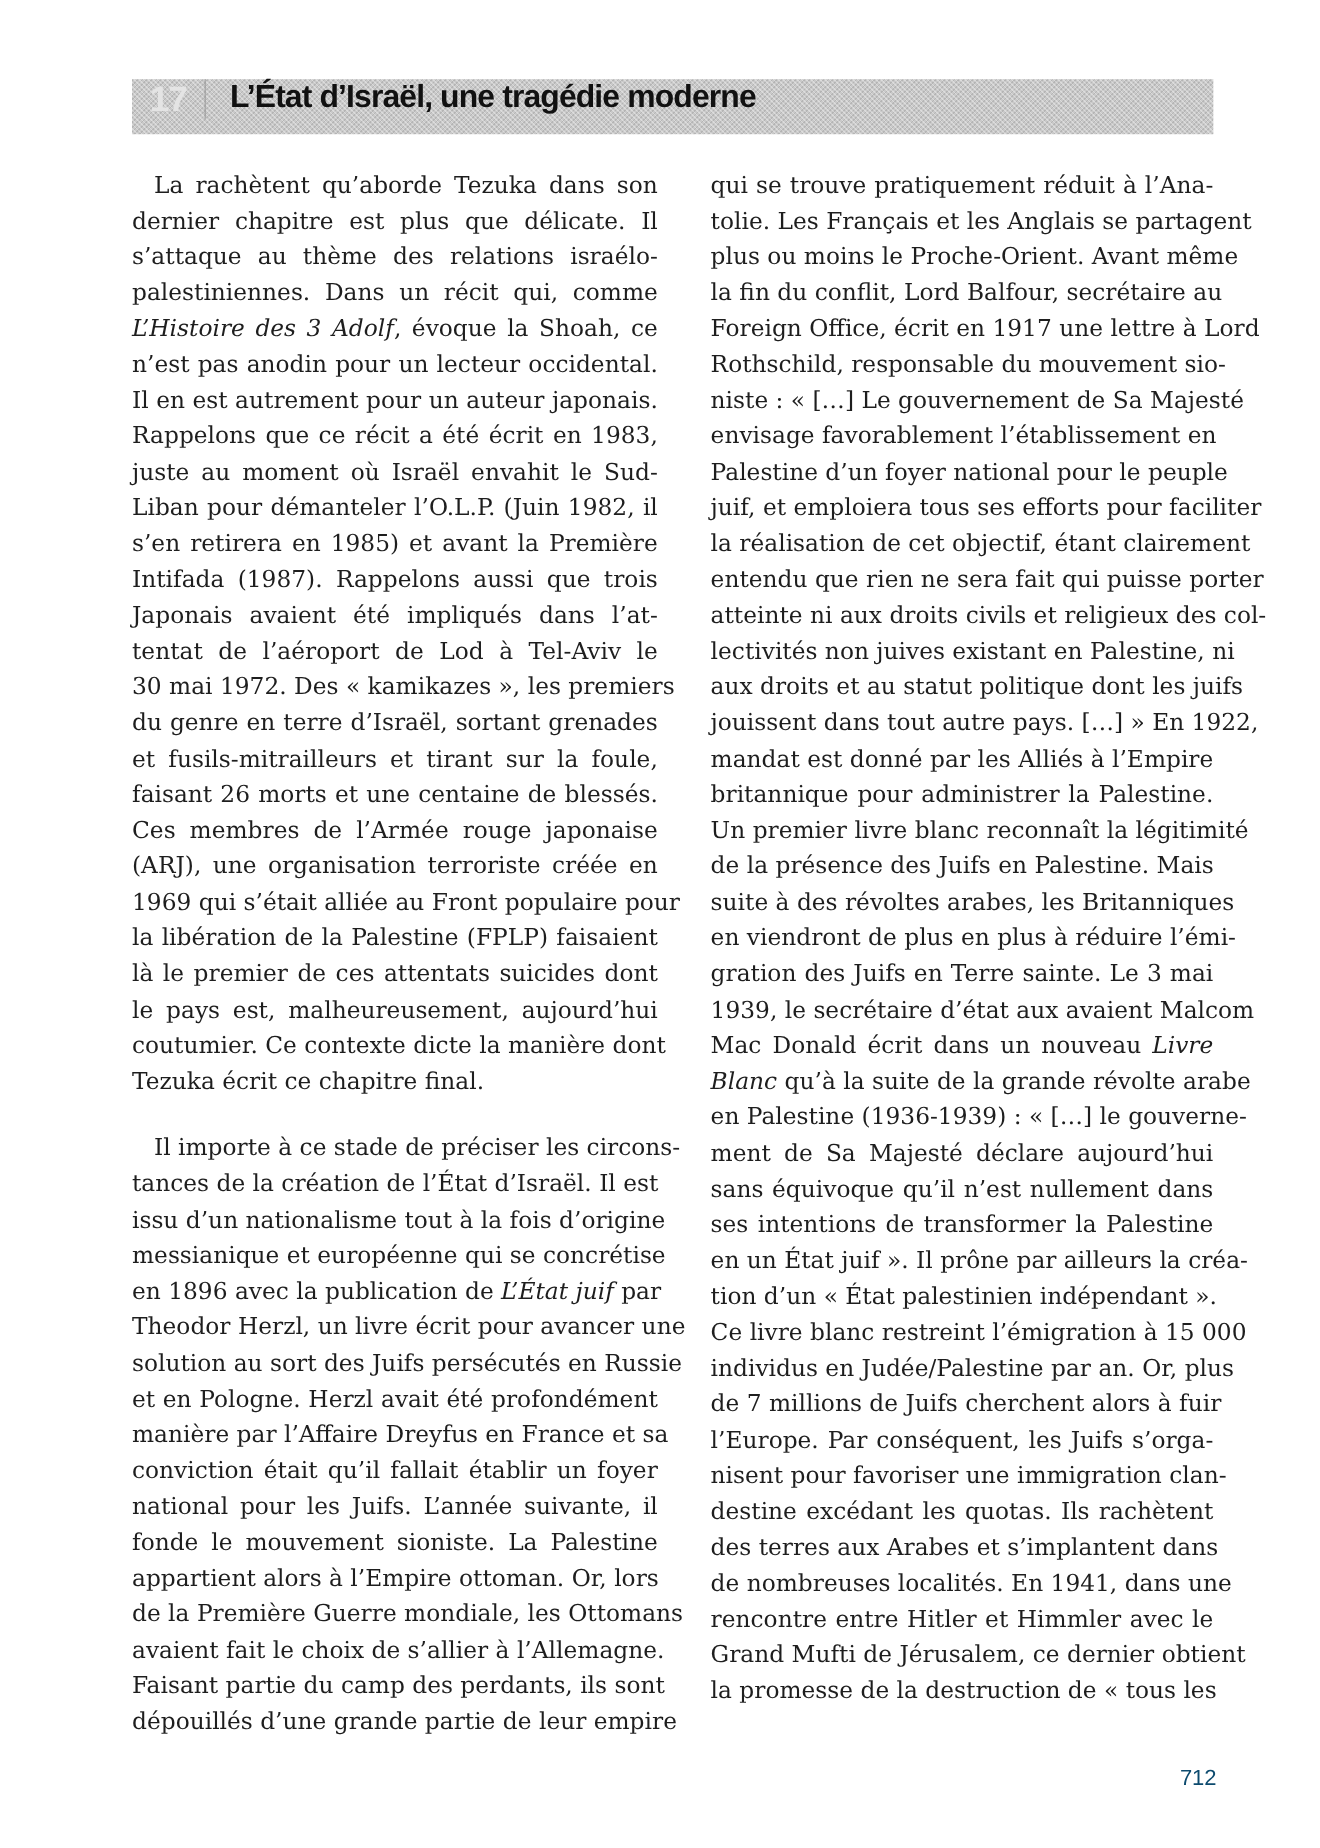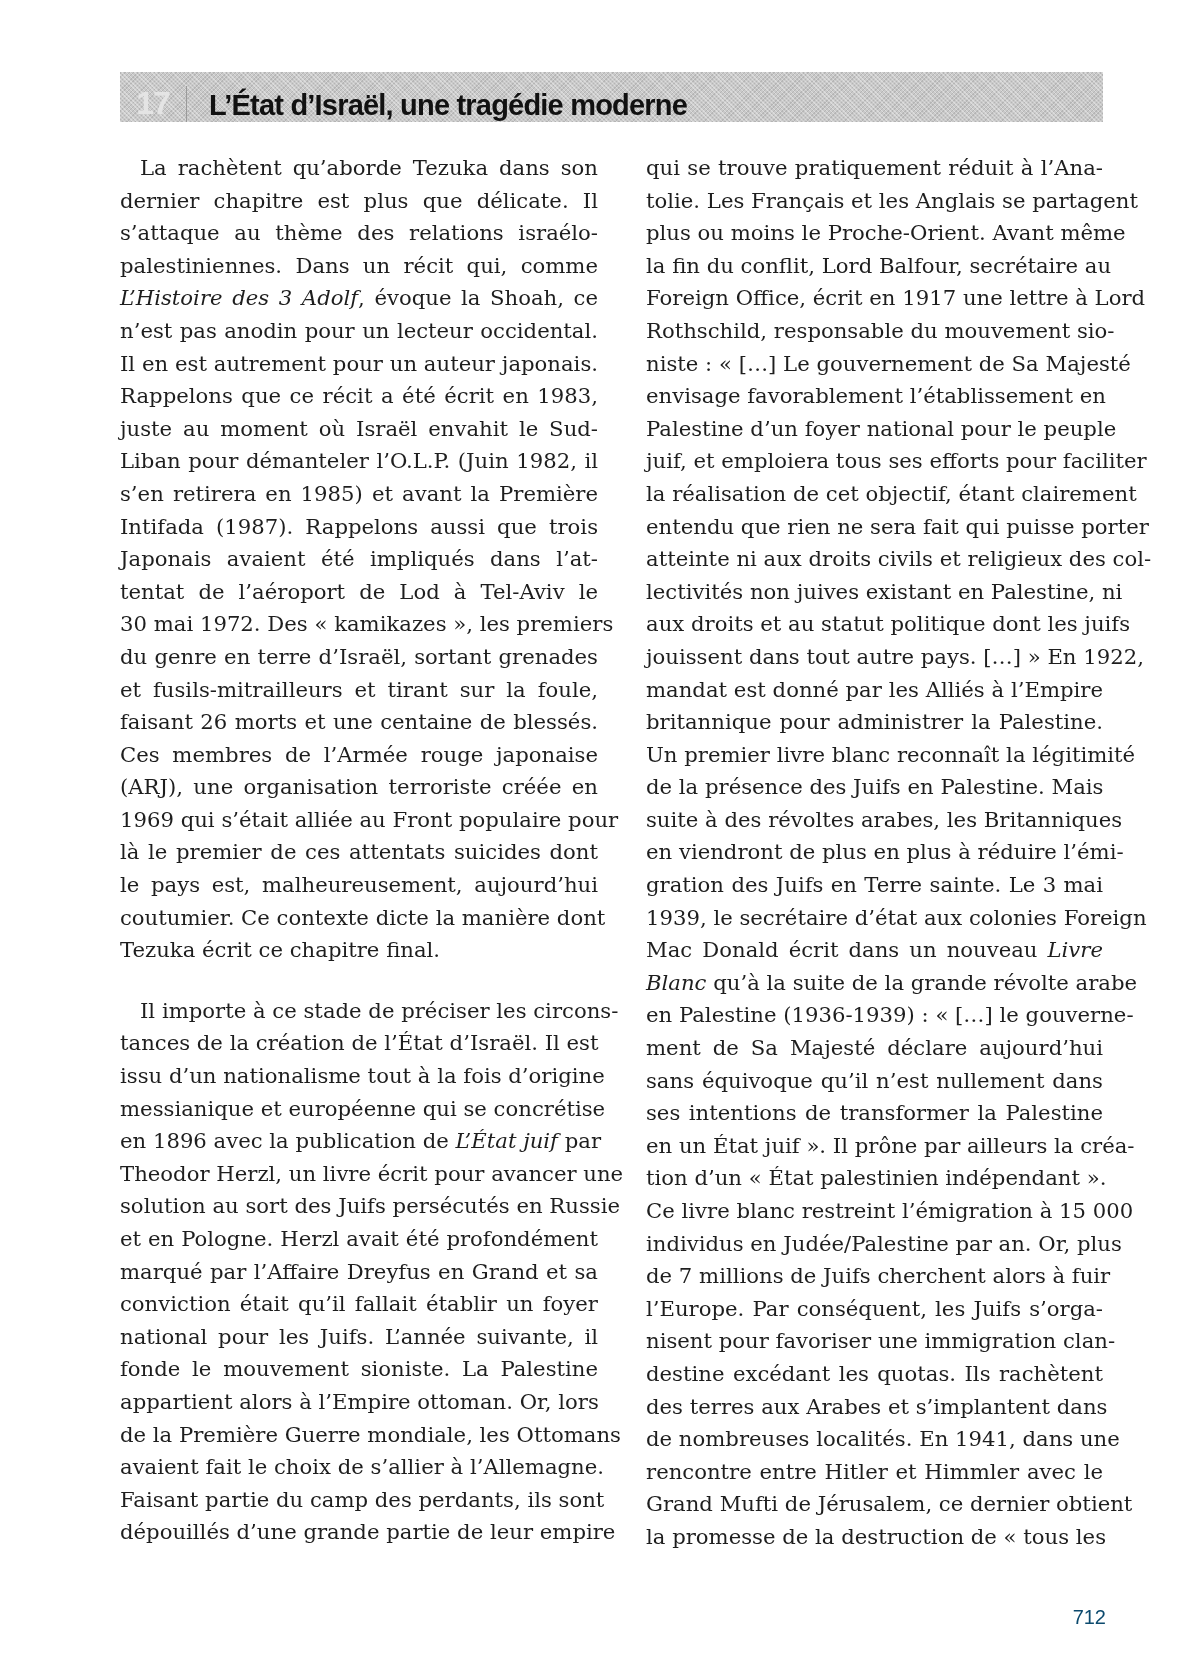--- a/index.html
+++ b/index.html
@@ -4,21 +4,21 @@
 <style>
   html, body { margin: 0; padding: 0; background: #ffffff; }
   body { width: 1200px; height: 1680px; position: relative; overflow: hidden;
          font-family: "DejaVu Serif", "Liberation Serif", serif; color: #1e1e1e; }
   .header-bar {
     position: absolute; left: 120px; top: 72px; width: 983px; height: 50px;
     background-color: #c9c9c9;
     background-image:
       repeating-linear-gradient(45deg, rgba(255,255,255,0.35) 0 1px, transparent 1px 3px),
       repeating-linear-gradient(-45deg, rgba(120,120,120,0.25) 0 1px, transparent 1px 3px);
-    display: flex; align-items: flex-end;
+    display: flex; align-items: flex-start;
   }
   .chapter-num {
     width: 66px; text-align: center;
     font-family: "Liberation Sans", sans-serif; font-size: 32px; font-weight: bold;
     color: #e4e4e4; letter-spacing: -1px;
   }
   .chapter-sep { width: 1px; height: 36px; background: #9a9a9a; margin-right: 22px; }
   .chapter-title {
     font-family: Liberation Sans, sans-serif; font-size: 29px; font-weight: bold;
     color: #111; letter-spacing: -0.8px;
@@ -62,33 +62,34 @@
     <div class="line">Intifada (1987). Rappelons aussi que trois</div>
     <div class="line">Japonais avaient été impliqués dans l’at-</div>
     <div class="line">tentat de l’aéroport de Lod à Tel-Aviv le</div>
     <div class="line">30 mai 1972. Des « kamikazes », les premiers</div>
     <div class="line">du genre en terre d’Israël, sortant grenades</div>
     <div class="line">et fusils-mitrailleurs et tirant sur la foule,</div>
     <div class="line">faisant 26 morts et une centaine de blessés.</div>
     <div class="line">Ces membres de l’Armée rouge japonaise</div>
     <div class="line">(ARJ), une organisation terroriste créée en</div>
     <div class="line">1969 qui s’était alliée au Front populaire pour</div>
+    <div class="line">la libération de la Palestine (FPLP) faisaient</div>
     <div class="line">là le premier de ces attentats suicides dont</div>
     <div class="line">le pays est, malheureusement, aujourd’hui</div>
     <div class="line">coutumier. Ce contexte dicte la manière dont</div>
     <div class="line last">Tezuka écrit ce chapitre final.</div>
     <div class="line" style="padding-left: 20px; margin-top: 28px;">Il importe à ce stade de préciser les circons-</div>
     <div class="line">tances de la création de l’État d’Israël. Il est</div>
     <div class="line">issu d’un nationalisme tout à la fois d’origine</div>
     <div class="line">messianique et européenne qui se concrétise</div>
     <div class="line"><span>en 1896 avec la publication de </span><em>L’État juif</em><span> par</span></div>
     <div class="line">Theodor Herzl, un livre écrit pour avancer une</div>
     <div class="line">solution au sort des Juifs persécutés en Russie</div>
     <div class="line">et en Pologne. Herzl avait été profondément</div>
-    <div class="line">marqué par l’Affaire Dreyfus en Grand et sa</div>
+    <div class="line">manière par l’Affaire Dreyfus en France et sa</div>
     <div class="line">conviction était qu’il fallait établir un foyer</div>
     <div class="line">national pour les Juifs. L’année suivante, il</div>
     <div class="line">fonde le mouvement sioniste. La Palestine</div>
     <div class="line">appartient alors à l’Empire ottoman. Or, lors</div>
     <div class="line">de la Première Guerre mondiale, les Ottomans</div>
     <div class="line">avaient fait le choix de s’allier à l’Allemagne.</div>
     <div class="line">Faisant partie du camp des perdants, ils sont</div>
     <div class="line">dépouillés d’une grande partie de leur empire</div>
   </div>
 <div class="col right" id="col-right">
@@ -108,21 +109,21 @@
     <div class="line">lectivités non juives existant en Palestine, ni</div>
     <div class="line">aux droits et au statut politique dont les juifs</div>
     <div class="line">jouissent dans tout autre pays. […] » En 1922,</div>
     <div class="line">mandat est donné par les Alliés à l’Empire</div>
     <div class="line">britannique pour administrer la Palestine.</div>
     <div class="line">Un premier livre blanc reconnaît la légitimité</div>
     <div class="line">de la présence des Juifs en Palestine. Mais</div>
     <div class="line">suite à des révoltes arabes, les Britanniques</div>
     <div class="line">en viendront de plus en plus à réduire l’émi-</div>
     <div class="line">gration des Juifs en Terre sainte. Le 3 mai</div>
-    <div class="line">1939, le secrétaire d’état aux colonies Foreign</div>
+    <div class="line">1939, le secrétaire d’état aux avaient Malcom</div>
     <div class="line"><span>Mac Donald écrit dans un nouveau </span><em>Livre</em></div>
     <div class="line"><em>Blanc</em><span> qu’à la suite de la grande révolte arabe</span></div>
     <div class="line">en Palestine (1936-1939) : « […] le gouverne-</div>
     <div class="line">ment de Sa Majesté déclare aujourd’hui</div>
     <div class="line">sans équivoque qu’il n’est nullement dans</div>
     <div class="line">ses intentions de transformer la Palestine</div>
     <div class="line">en un État juif ». Il prône par ailleurs la créa-</div>
     <div class="line">tion d’un « État palestinien indépendant ».</div>
     <div class="line">Ce livre blanc restreint l’émigration à 15 000</div>
     <div class="line">individus en Judée/Palestine par an. Or, plus</div>

